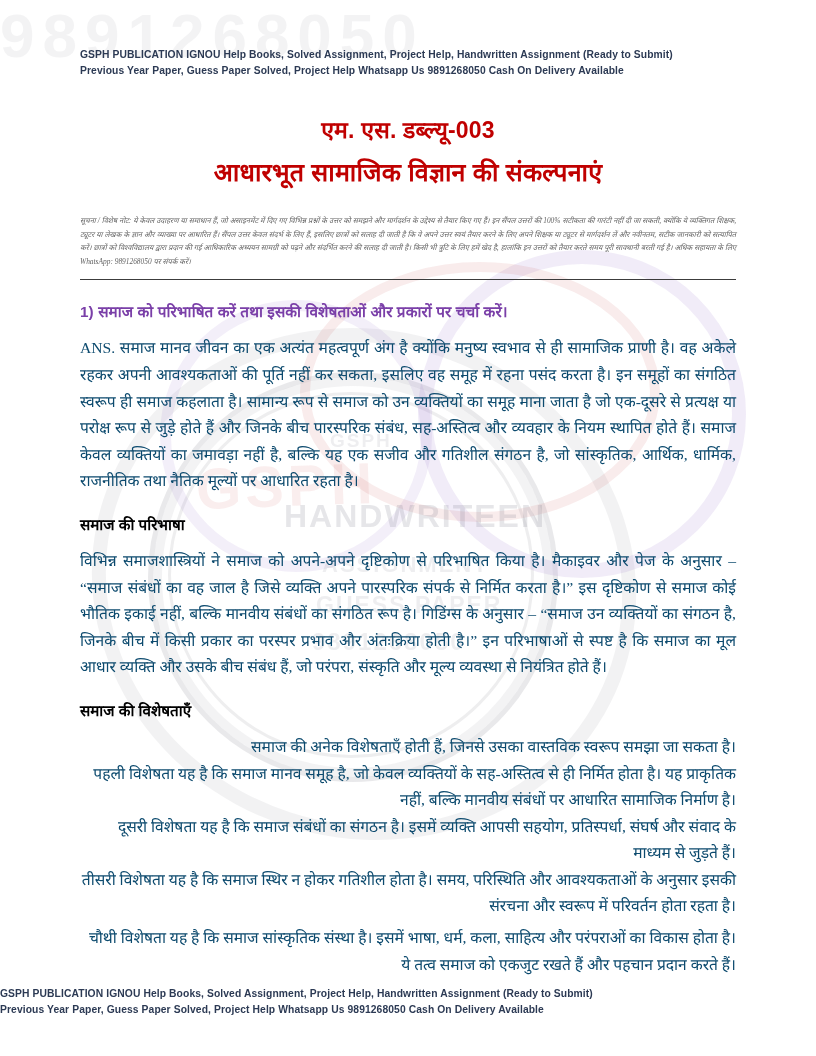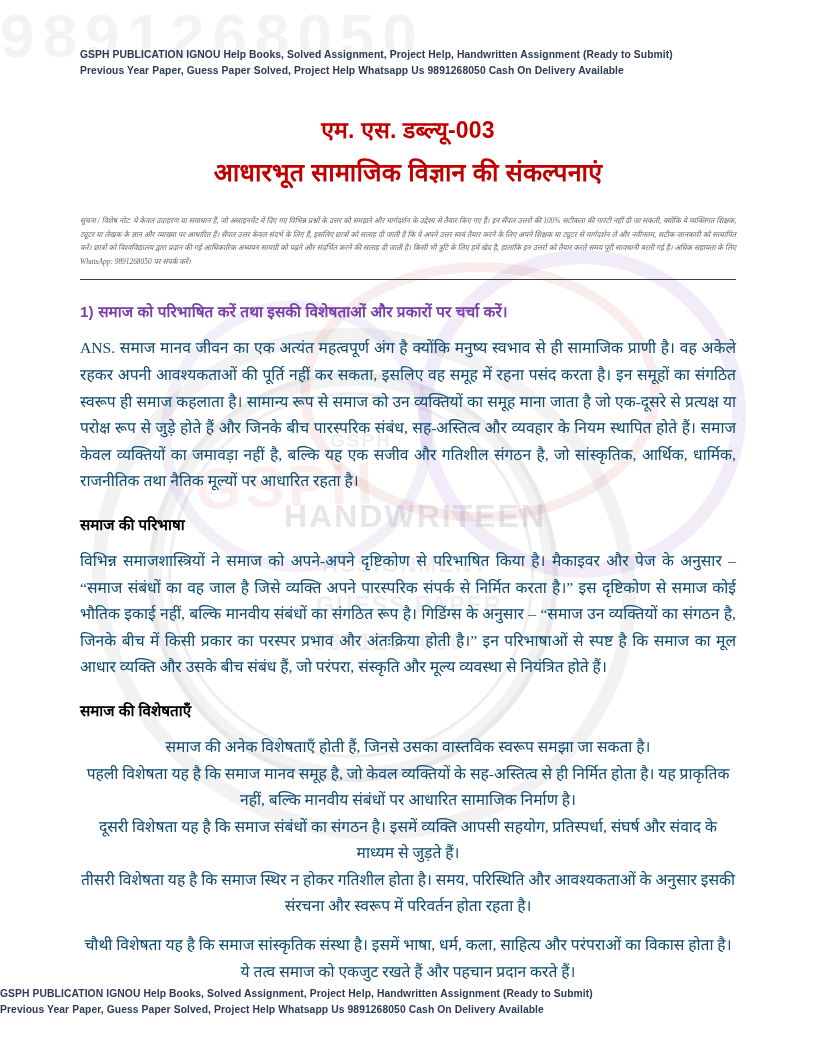--- a/index.html
+++ b/index.html
@@ -208,21 +208,21 @@
   }
 
   .para {
     margin-top: 14px;
     font-family: "Liberation Serif", serif;
     font-size: 15.6px;
     line-height: 26.6px;
     color: #0c4a6e;
     text-align: justify;
   }
-  .para.left { text-align: center; }
+  .para.left { text-align: right; }
 
   .heading {
     margin-top: 19px;
     font-family: "Liberation Sans", sans-serif;
     font-weight: bold;
     font-size: 15.2px;
     color: #000000;
   }
 </style>
 </head>
@@ -267,21 +267,21 @@
     <div class="para">ANS.  समाज मानव जीवन का एक अत्यंत महत्वपूर्ण अंग है क्योंकि मनुष्य स्वभाव से ही सामाजिक प्राणी है। वह अकेले रहकर अपनी आवश्यकताओं की पूर्ति नहीं कर सकता, इसलिए वह समूह में रहना पसंद करता है। इन समूहों का संगठित स्वरूप ही समाज कहलाता है। सामान्य रूप से समाज को उन व्यक्तियों का समूह माना जाता है जो एक-दूसरे से प्रत्यक्ष या परोक्ष रूप से जुड़े होते हैं और जिनके बीच पारस्परिक संबंध, सह-अस्तित्व और व्यवहार के नियम स्थापित होते हैं। समाज केवल व्यक्तियों का जमावड़ा नहीं है, बल्कि यह एक सजीव और गतिशील संगठन है, जो सांस्कृतिक, आर्थिक, धार्मिक, राजनीतिक तथा नैतिक मूल्यों पर आधारित रहता है।</div>
 
     <div class="heading">समाज की परिभाषा</div>
     <div class="para">विभिन्न समाजशास्त्रियों ने समाज को अपने-अपने दृष्टिकोण से परिभाषित किया है। मैकाइवर और पेज के अनुसार – “समाज संबंधों का वह जाल है जिसे व्यक्ति अपने पारस्परिक संपर्क से निर्मित करता है।” इस दृष्टिकोण से समाज कोई भौतिक इकाई नहीं, बल्कि मानवीय संबंधों का संगठित रूप है। गिडिंग्स के अनुसार – “समाज उन व्यक्तियों का संगठन है, जिनके बीच में किसी प्रकार का परस्पर प्रभाव और अंतःक्रिया होती है।” इन परिभाषाओं से स्पष्ट है कि समाज का मूल आधार व्यक्ति और उसके बीच संबंध हैं, जो परंपरा, संस्कृति और मूल्य व्यवस्था से नियंत्रित होते हैं।</div>
 
     <div class="heading">समाज की विशेषताएँ</div>
     <div class="para left" style="margin-top:14px">समाज की अनेक विशेषताएँ होती हैं, जिनसे उसका वास्तविक स्वरूप समझा जा सकता है।</div>
     <div class="para left" style="margin-top:0">पहली विशेषता यह है कि समाज मानव समूह है, जो केवल व्यक्तियों के सह-अस्तित्व से ही निर्मित होता है। यह प्राकृतिक नहीं, बल्कि मानवीय संबंधों पर आधारित सामाजिक निर्माण है।</div>
     <div class="para left" style="margin-top:0">दूसरी विशेषता यह है कि समाज संबंधों का संगठन है। इसमें व्यक्ति आपसी सहयोग, प्रतिस्पर्धा, संघर्ष और संवाद के माध्यम से जुड़ते हैं।</div>
     <div class="para left" style="margin-top:0">तीसरी विशेषता यह है कि समाज स्थिर न होकर गतिशील होता है। समय, परिस्थिति और आवश्यकताओं के अनुसार इसकी संरचना और स्वरूप में परिवर्तन होता रहता है।</div>
-    <div class="para left" style="margin-top:12px">चौथी विशेषता यह है कि समाज सांस्कृतिक संस्था है। इसमें भाषा, धर्म, कला, साहित्य और परंपराओं का विकास होता है। ये तत्व समाज को एकजुट रखते हैं और पहचान प्रदान करते हैं।</div>
+    <div class="para left" style="margin-top:5px">चौथी विशेषता यह है कि समाज सांस्कृतिक संस्था है। इसमें भाषा, धर्म, कला, साहित्य और परंपराओं का विकास होता है। ये तत्व समाज को एकजुट रखते हैं और पहचान प्रदान करते हैं।</div>
 
   </div>
 
   <div class="band footer">
     <div>GSPH PUBLICATION IGNOU Help Books, Solved Assignment, Project Help, Handwritten Assignment (Ready to Submit)</div>
     <div>Previous Year Paper, Guess Paper Solved, Project Help Whatsapp Us 9891268050 Cash On Delivery Available</div>
   </div>
 
 </div>
 

